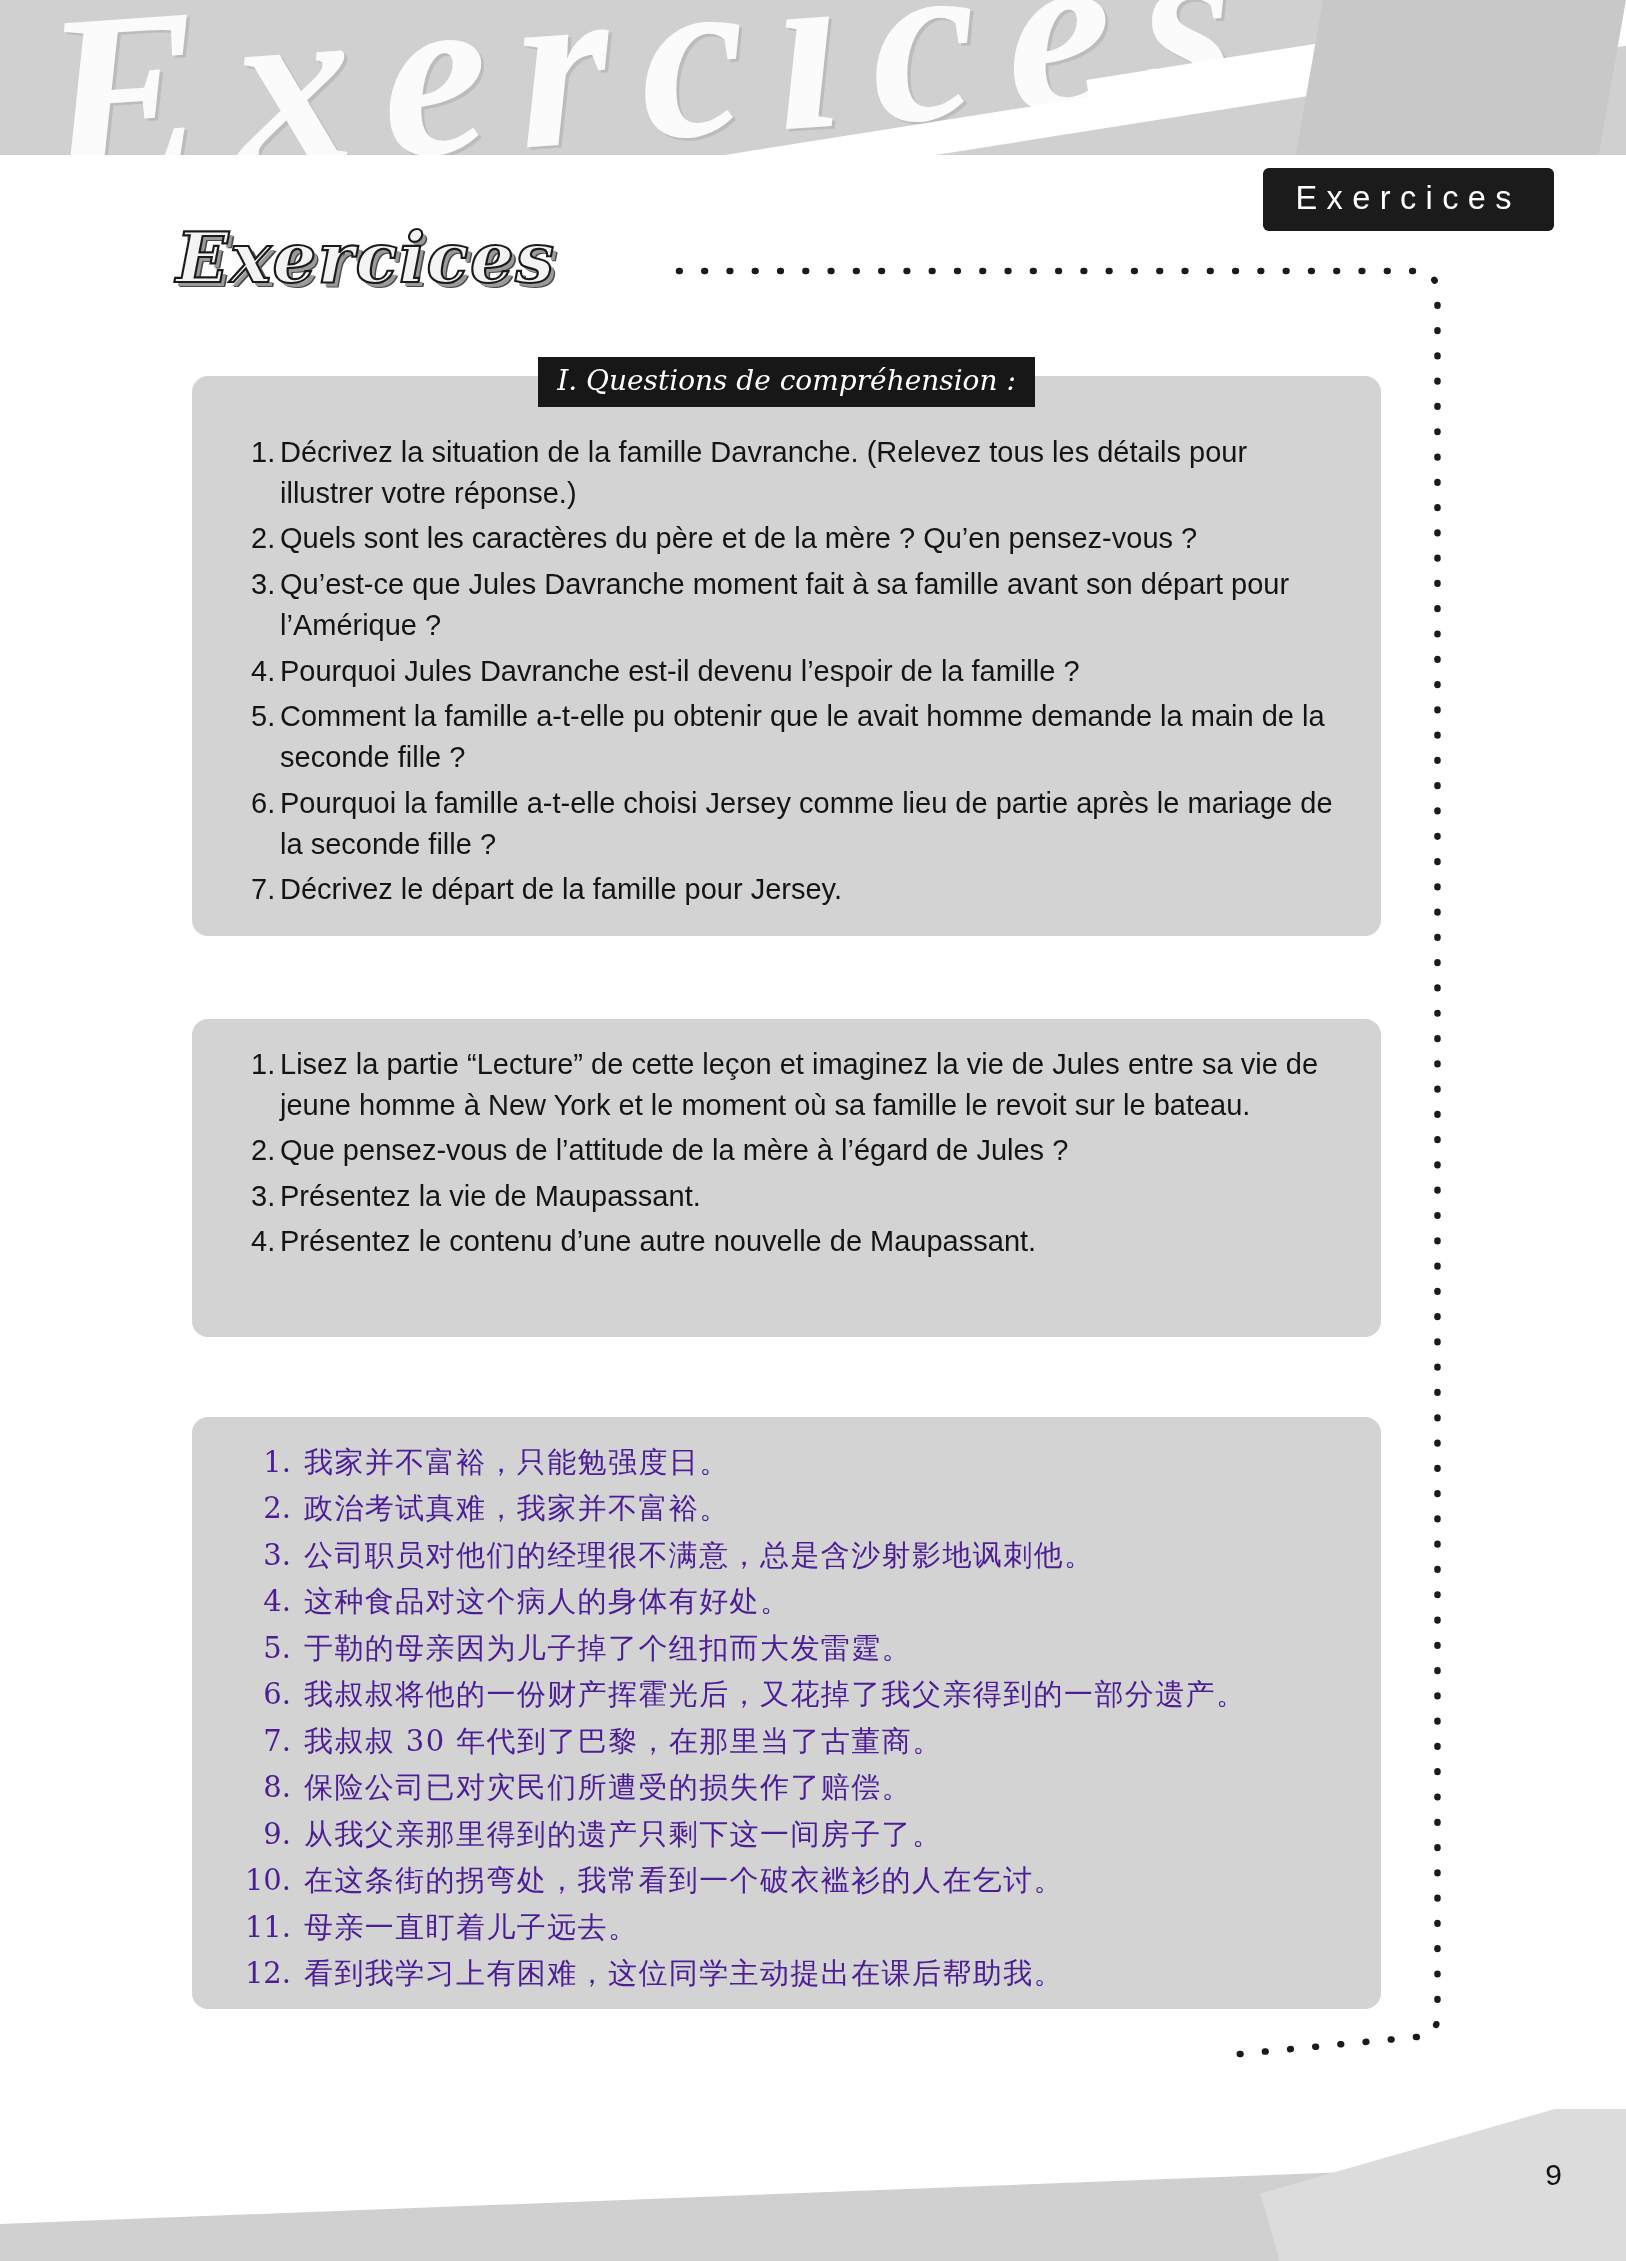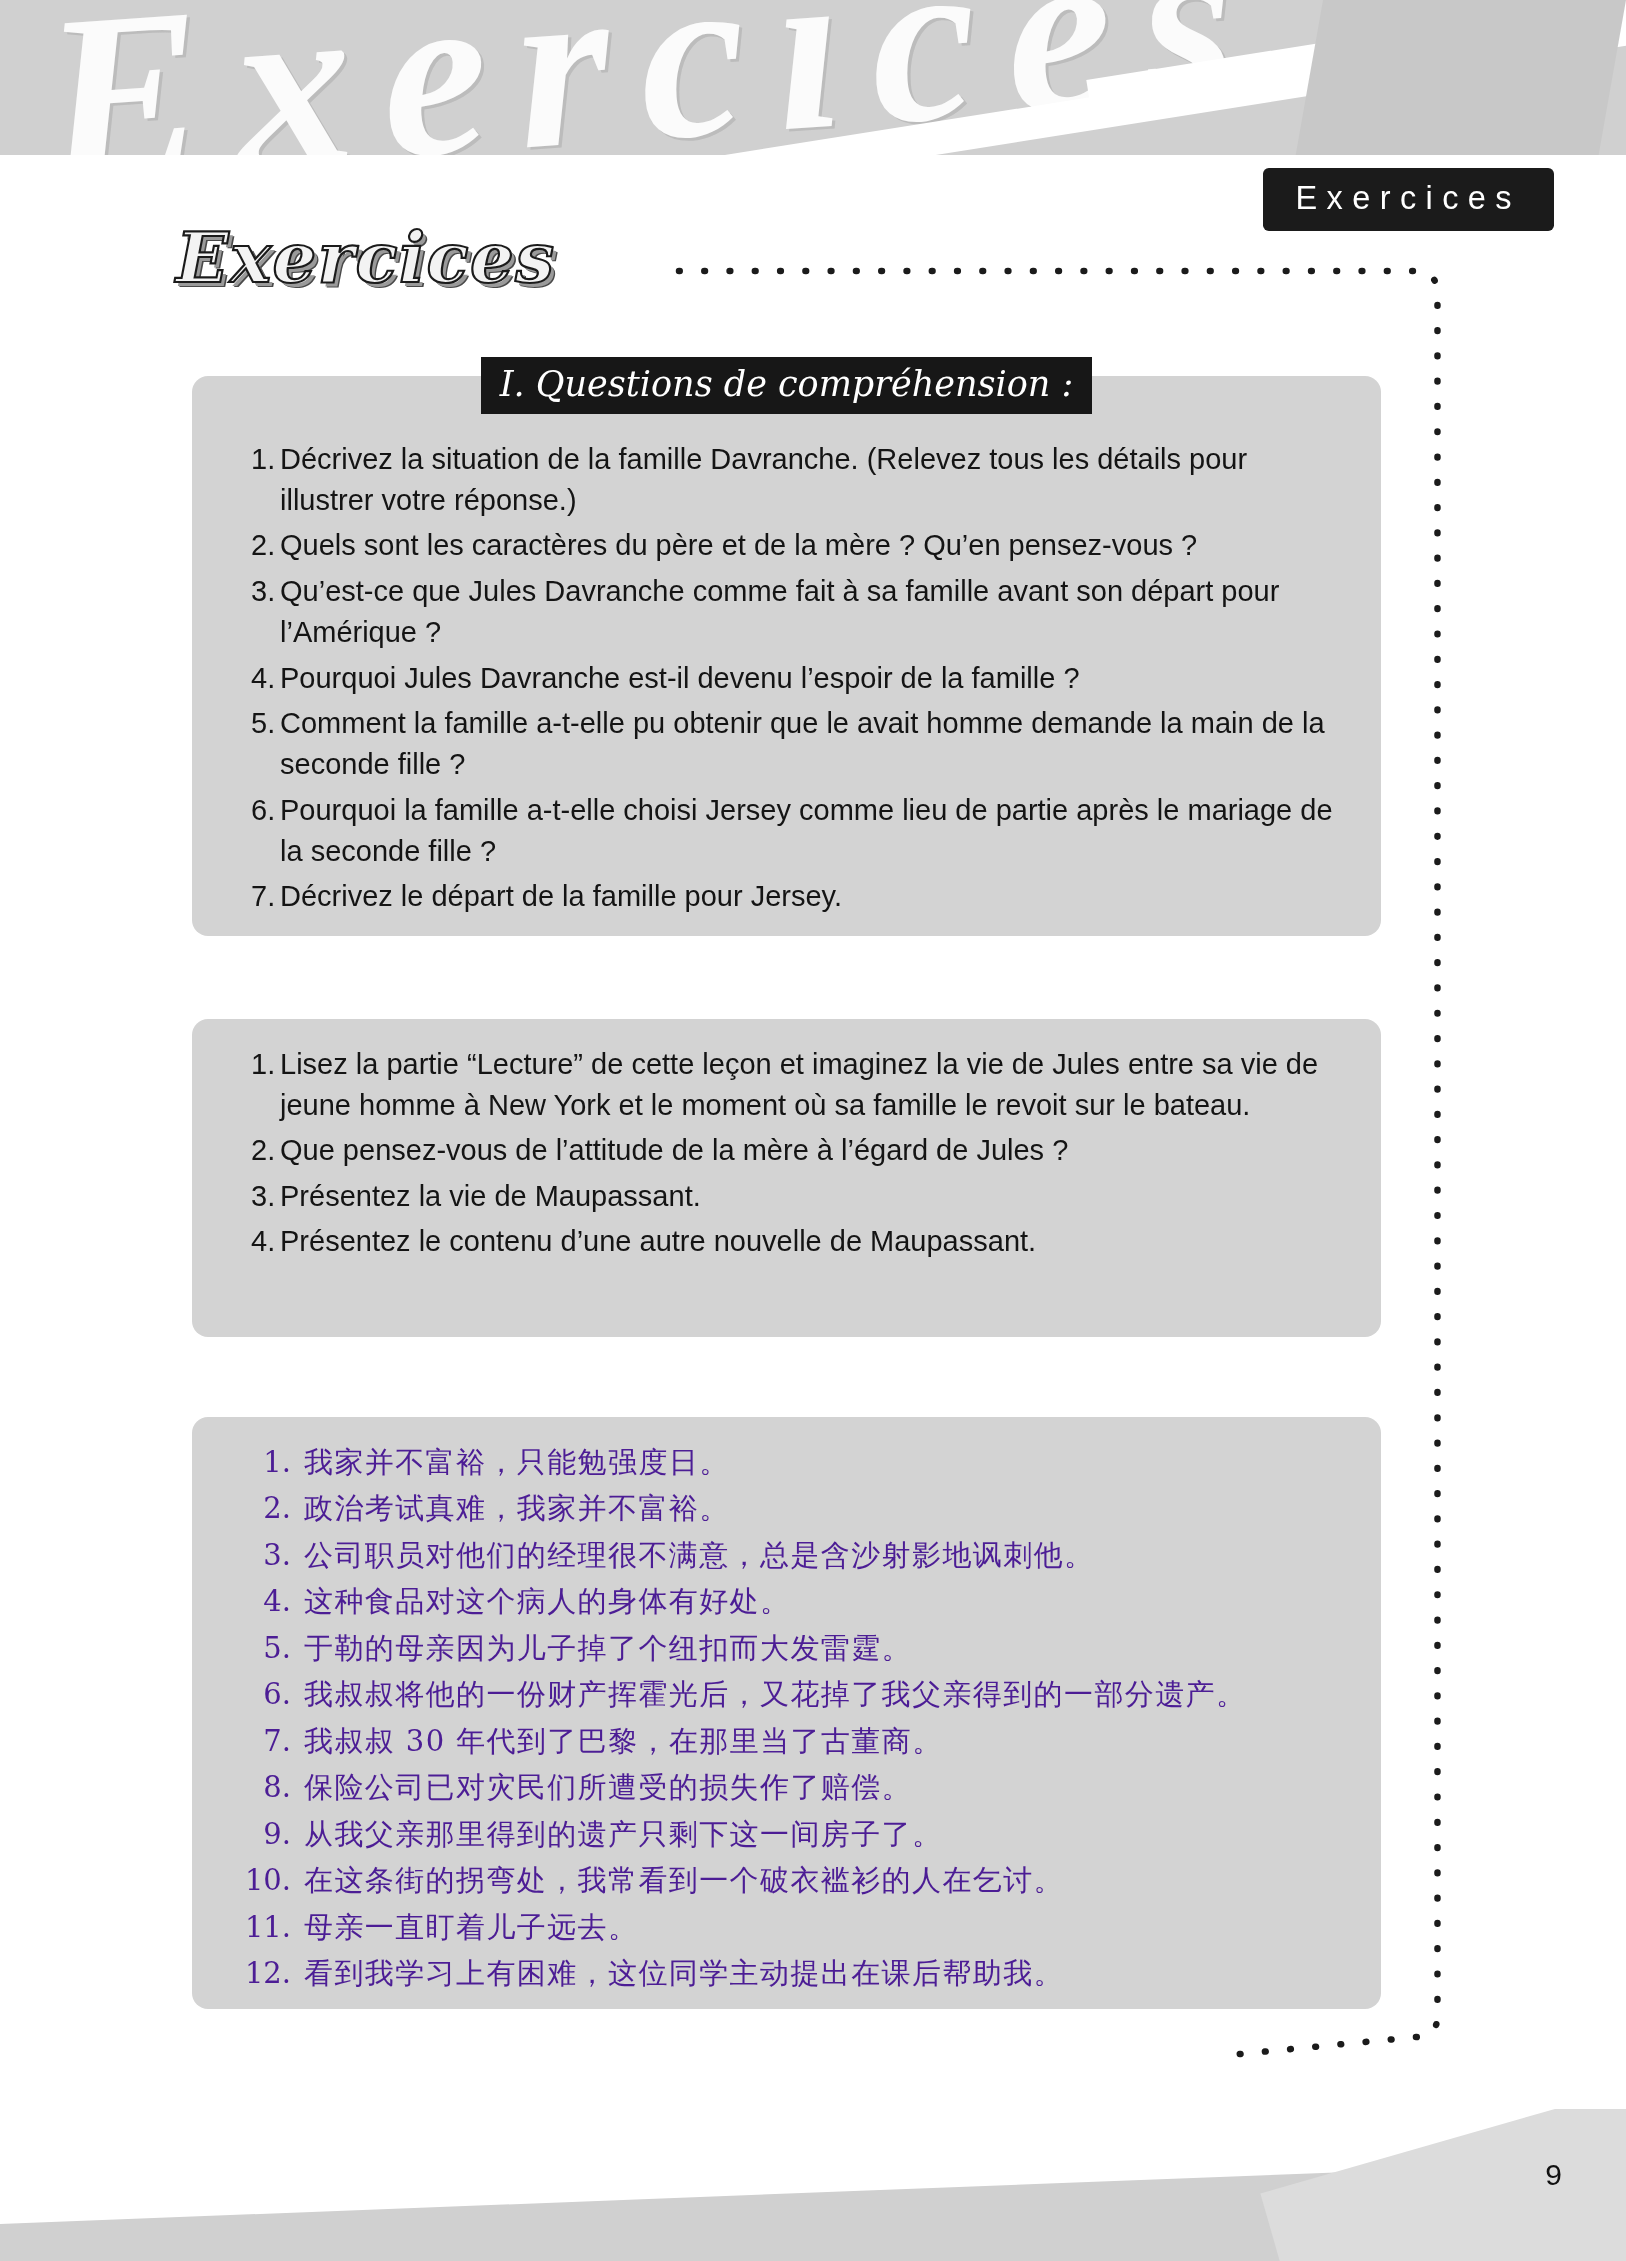--- a/index.html
+++ b/index.html
@@ -105,21 +105,21 @@
   .block-1 { left: 192px; top: 376px;  width: 1189px; height: 560px; }
   .block-2 { left: 192px; top: 1019px; width: 1189px; height: 318px; }
   .block-3 { left: 192px; top: 1417px; width: 1189px; height: 592px; }
 
   .block-head {
     display: inline-block;
     background: #171717;
     color: #ffffff;
     font-family: "DejaVu Serif", serif;
     font-style: italic;
-    font-size: 35px;
+    font-size: 28px;
     padding: 7.2px 19px 10px 19px;
     white-space: nowrap;
   }
   .head-wrap {
     text-align: center;
     margin-top: -19px;
   }
 
   ol.q-list {
     list-style: none;
@@ -219,21 +219,21 @@
     <path d="M 940 375 L 1960 375 Q 1990 375 1990 408 L 1990 2790 Q 1990 2820 1960 2820 L 1700 2845" fill="none" stroke="#1b1b1b" stroke-width="9" stroke-linecap="round" stroke-dasharray="1 34"></path>
   </svg>
 
   <div class="block block-1">
     <div class="head-wrap">
       <span class="block-head">I. Questions de compréhension :</span>
     </div>
     <ol class="q-list">
       <li>Décrivez la situation de la famille Davranche. (Relevez tous les détails pour illustrer votre réponse.)</li>
       <li>Quels sont les caractères du père et de la mère ? Qu’en pensez-vous ?</li>
-      <li>Qu’est-ce que Jules Davranche comme fait à sa famille avant son départ pour l’Amérique ?</li>
+      <li>Qu’est-ce que Jules Davranche moment fait à sa famille avant son départ pour l’Amérique ?</li>
       <li>Pourquoi Jules Davranche est-il devenu l’espoir de la famille ?</li>
       <li>Comment la famille a-t-elle pu obtenir que le avait homme demande la main de la seconde fille ?</li>
       <li>Pourquoi la famille a-t-elle choisi Jersey comme lieu de partie après le mariage de la seconde fille ?</li>
       <li>Décrivez le départ de la famille pour Jersey.</li>
     </ol>
   </div>
 
   <div class="block block-2">
     <ol class="q-list">
       <li>Lisez la partie “Lecture” de cette leçon et imaginez la vie de Jules entre sa vie de jeune homme à New York et le moment où sa famille le revoit sur le bateau.</li>

